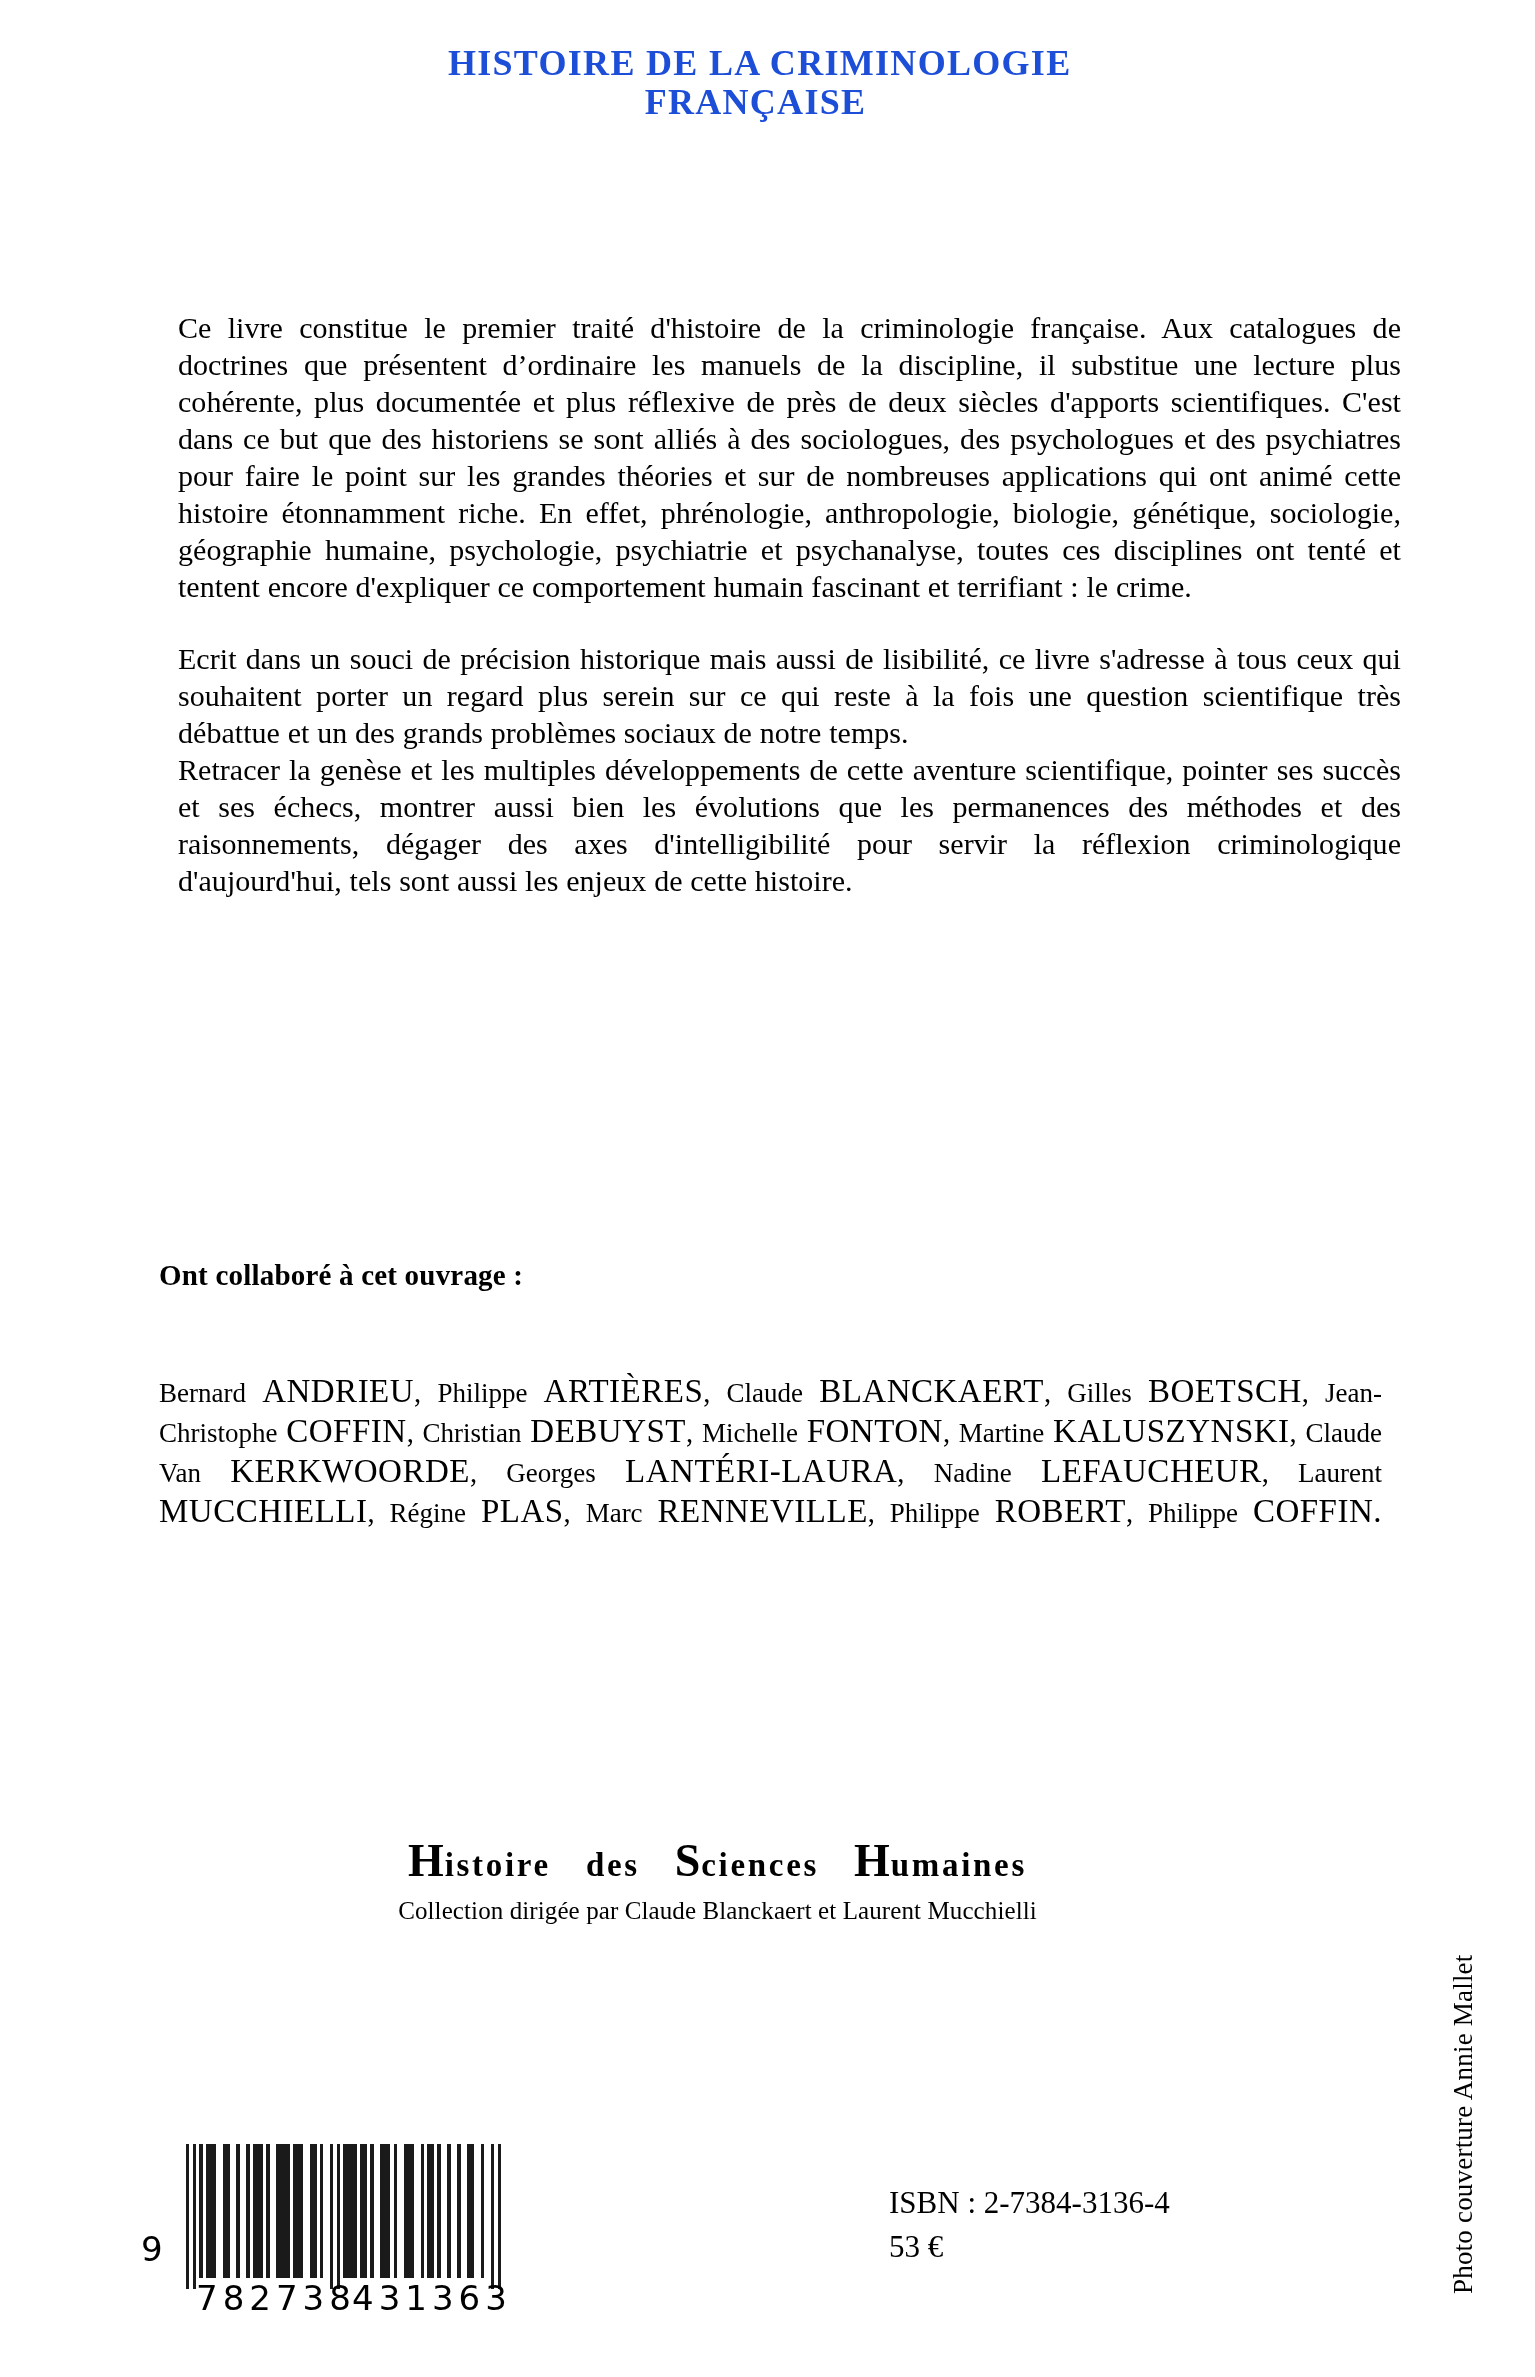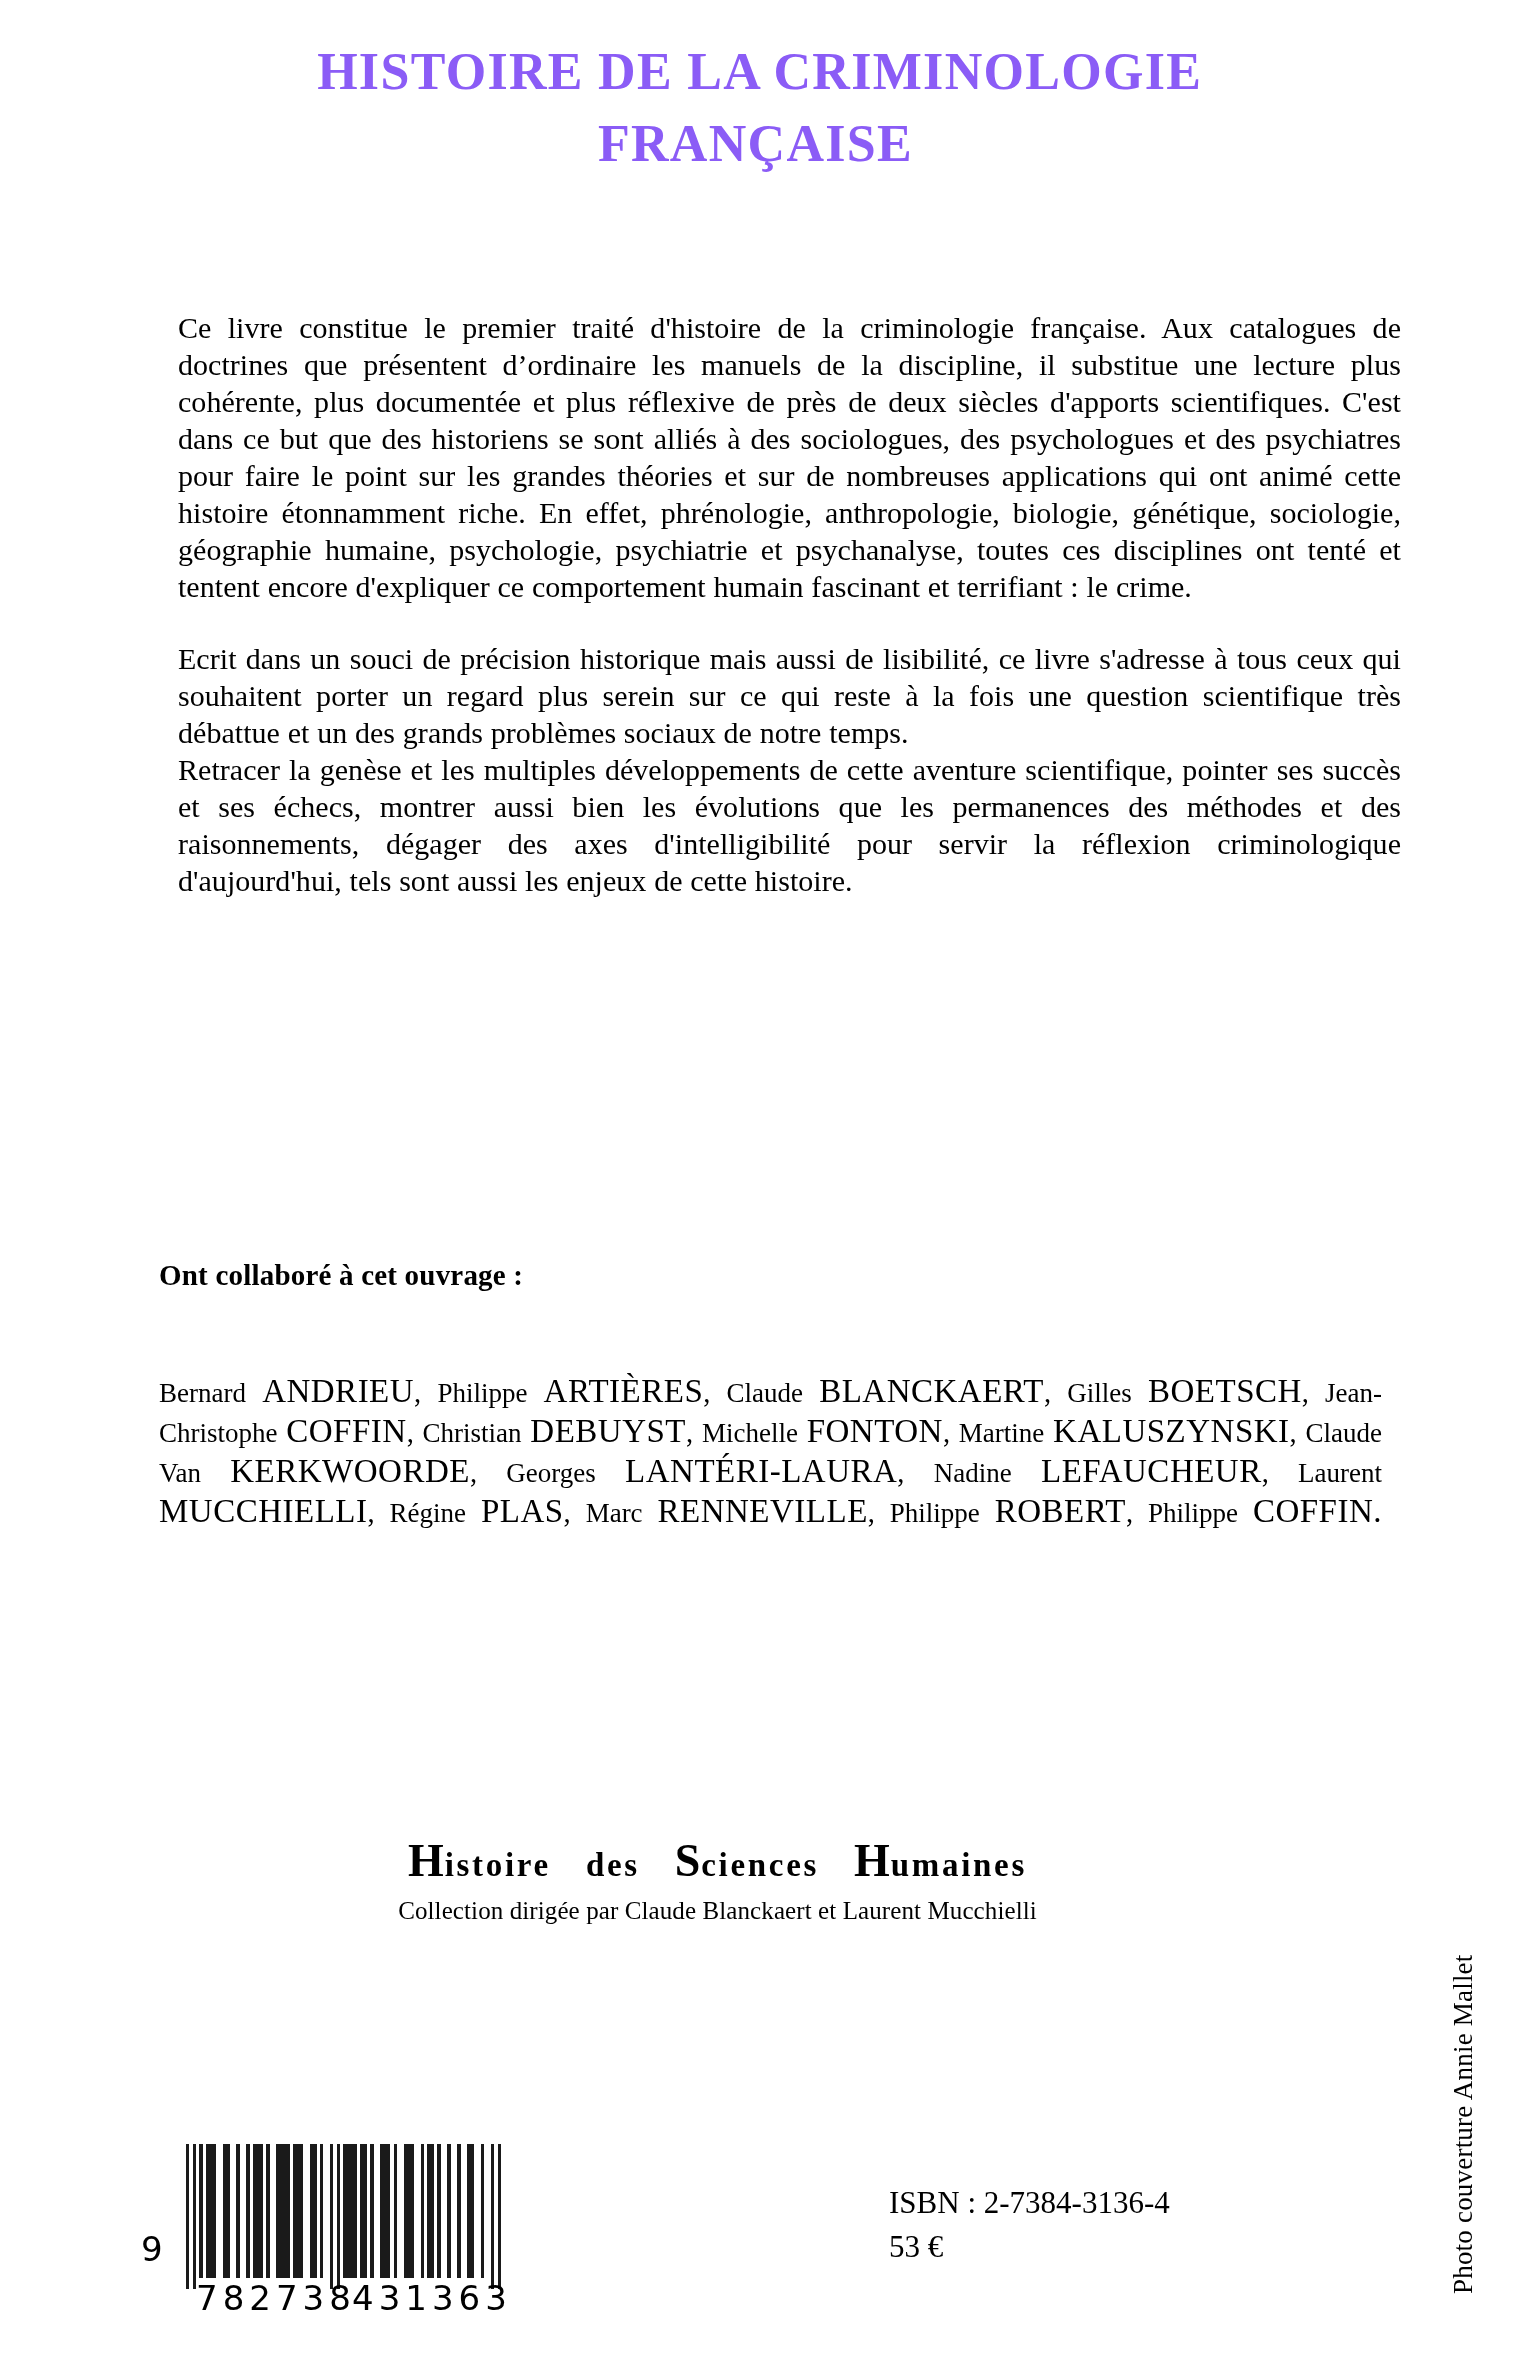--- a/index.html
+++ b/index.html
@@ -16,29 +16,29 @@
     color: #000000;
   }
 
   
   .title-block {
     position: absolute;
     left: 101px;
     top: 44px;
     width: 1309px;
     text-align: center;
-    color: #8b5cf6;
+    color: #1d4ed8;
     font-family: "Liberation Serif", "DejaVu Serif", serif;
     font-weight: bold;
-    font-size: 52px;
+    font-size: 36px;
     line-height: 1.08;
     letter-spacing: 1.3px;
   }
   .title-line-1 { display: block; padding-left: 8.4px; }
-  .title-line-2 { display: block; margin-top: 16px; }
+  .title-line-2 { display: block; }
 
   
   .body-copy {
     position: absolute;
     left: 142px;
     top: 309px;
     width: 1223px;
     margin-left: 36px;
   }
   .para {

